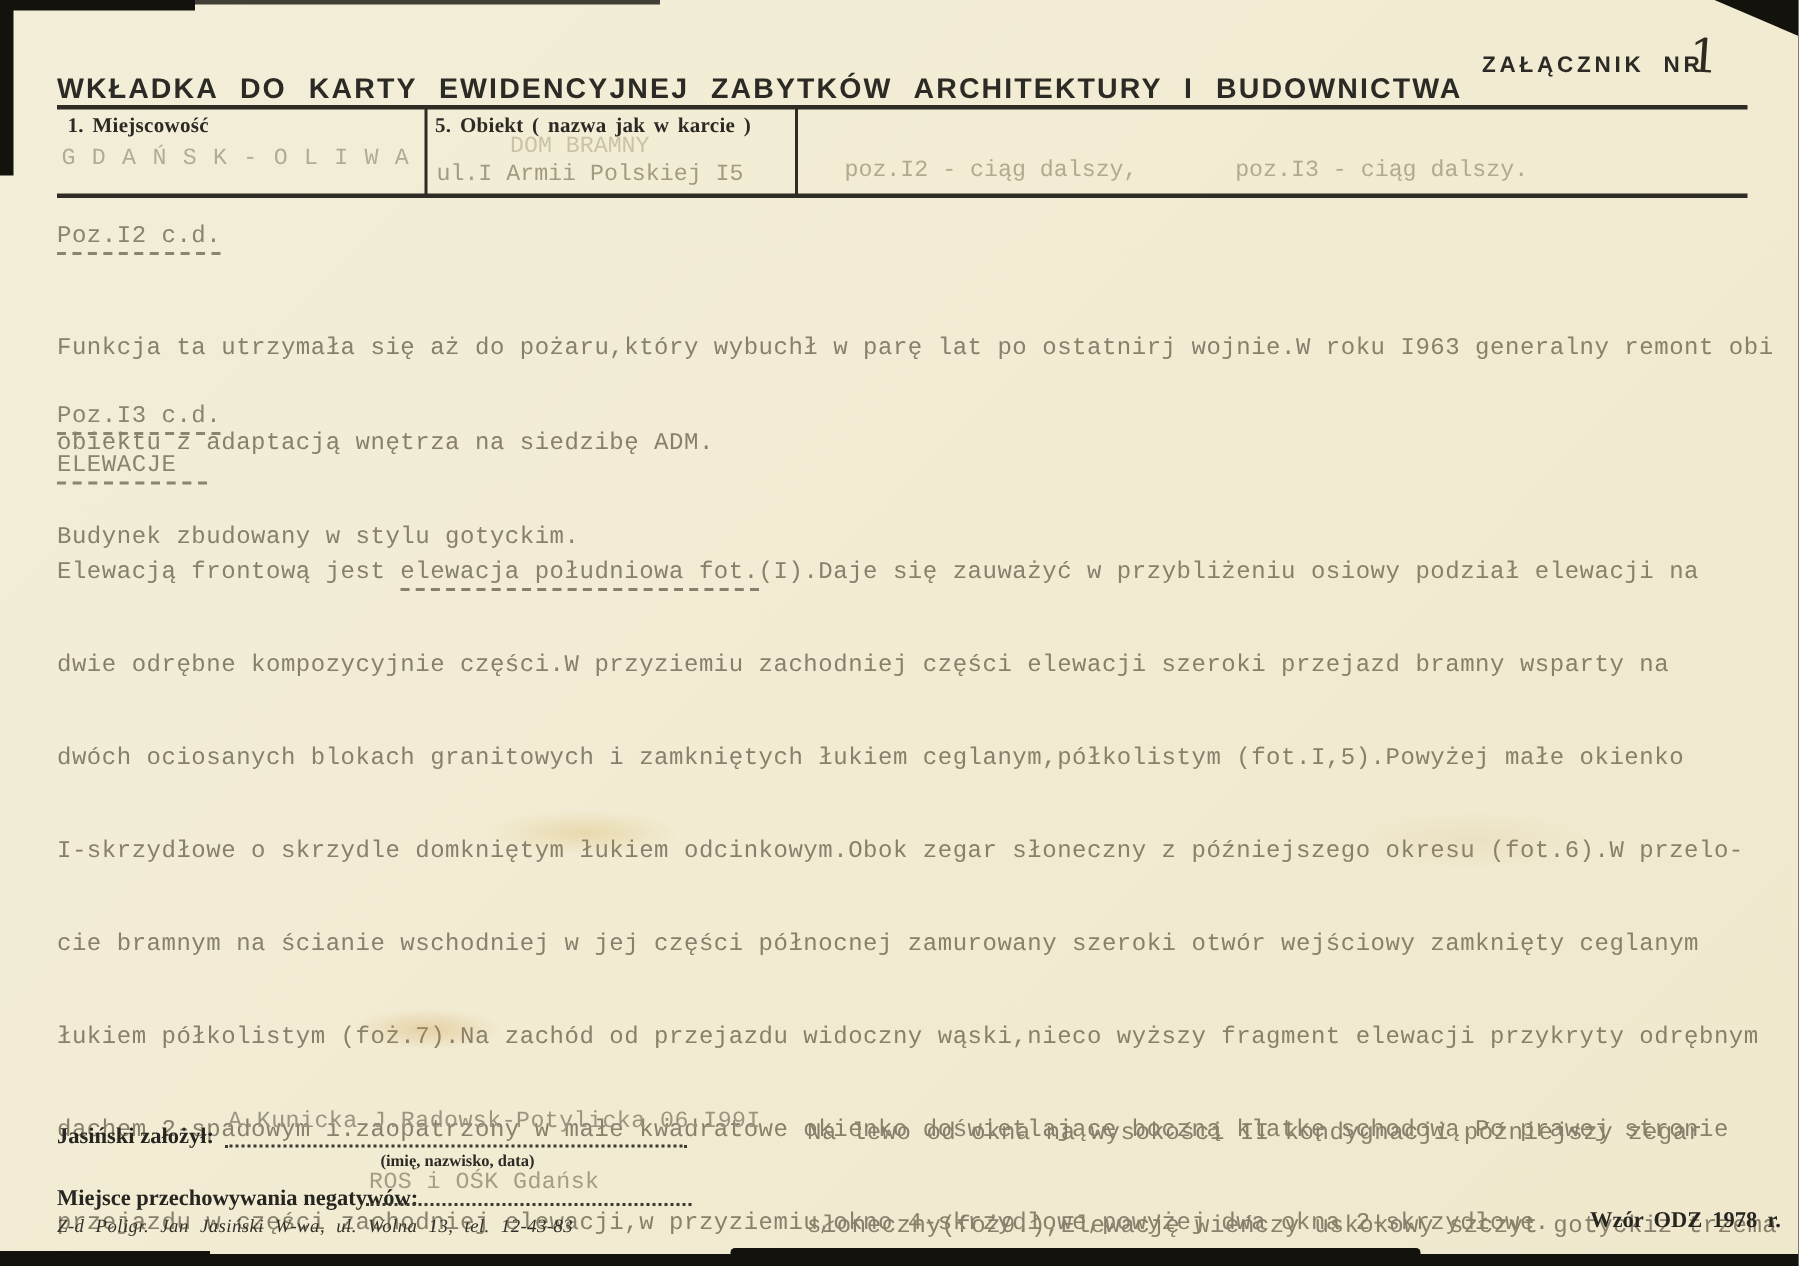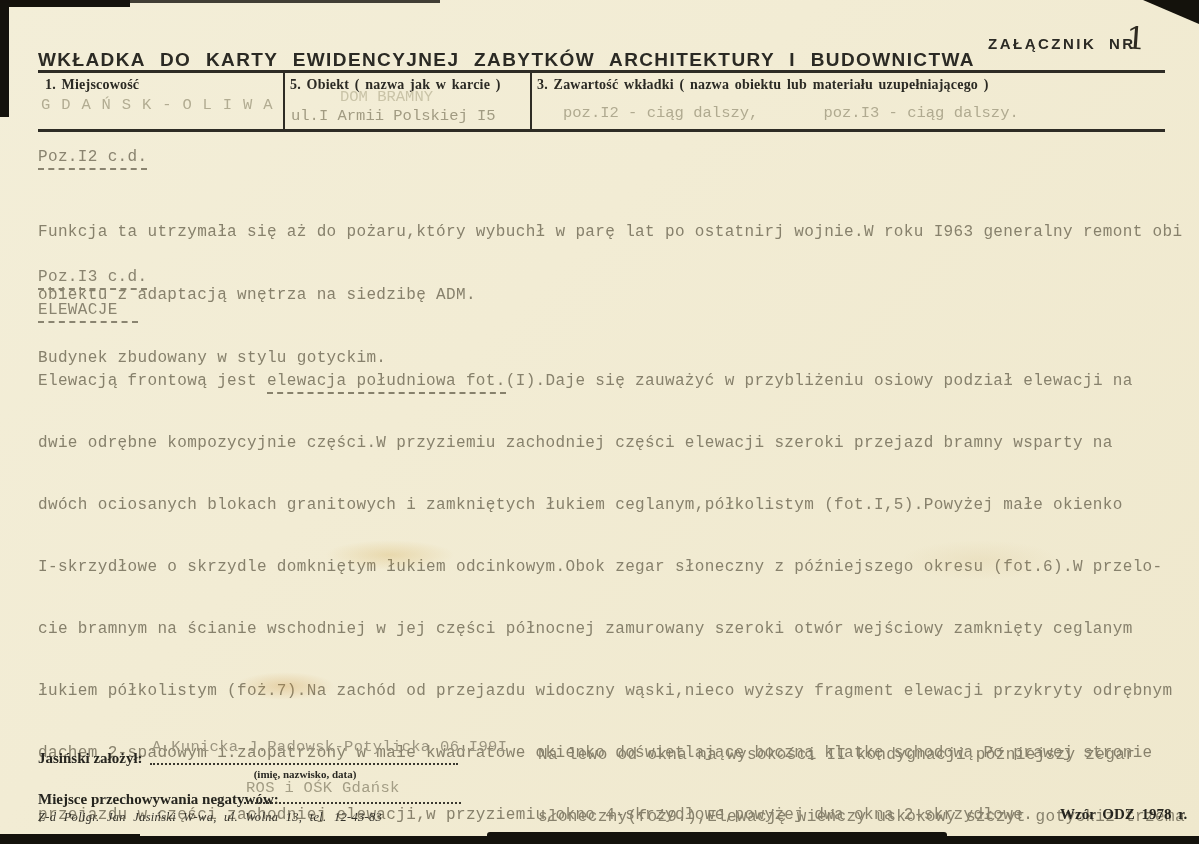--- a/index.html
+++ b/index.html
@@ -50,21 +50,20 @@
   <div class="rule" style="left:283px;top:70px;width:1.5px;height:60px;"></div>
   <div class="rule" style="left:530px;top:70px;width:1.5px;height:60px;"></div>
 
   <div class="cell-label" style="left:45px;top:77px;">1. Miejscowość</div>
   <div class="tw tw-val" style="left:41px;top:96px;letter-spacing:.8px;color:#b2ac92;">G D A Ń S K - O L I W A</div>
 
   <div class="cell-label" style="left:290px;top:77px;">5. Obiekt ( nazwa jak w karcie )</div>
   <div class="tw tw-val" style="left:340px;top:88px;color:#c9c3a7;">DOM BRAMNY</div>
   <div class="tw tw-val" style="left:291px;top:107px;color:#a19b82;">ul.I Armii Polskiej I5</div>
 
-  <div class="cell-label" style="left:537px;top:77px;">3. Zawartość wkładki ( nazwa obiektu lub materiału uzupełniającego )</div>
   <div class="tw tw-val" style="left:563px;top:104px;color:#b0aa90;">poz.I2 - ciąg dalszy,       poz.I3 - ciąg dalszy.</div>
 
   <div class="tw tw-h" style="left:38px;top:148px;"><span class="udash">Poz.I2 c.d.</span></div>
 
   <div class="lines tw tw-body" style="left:38px;top:183px;width:1200px;">
     <div style="height:27px;line-height:27px;">Funkcja ta utrzymała się aż do pożaru,który wybuchł w parę lat po ostatnirj wojnie.W roku I963 generalny remont obi</div>
     <div style="height:27px;line-height:27px;">obiektu z adaptacją wnętrza na siedzibę ADM.</div>
     <div style="height:27px;line-height:27px;">Budynek zbudowany w stylu gotyckim.</div>
   </div>
 

